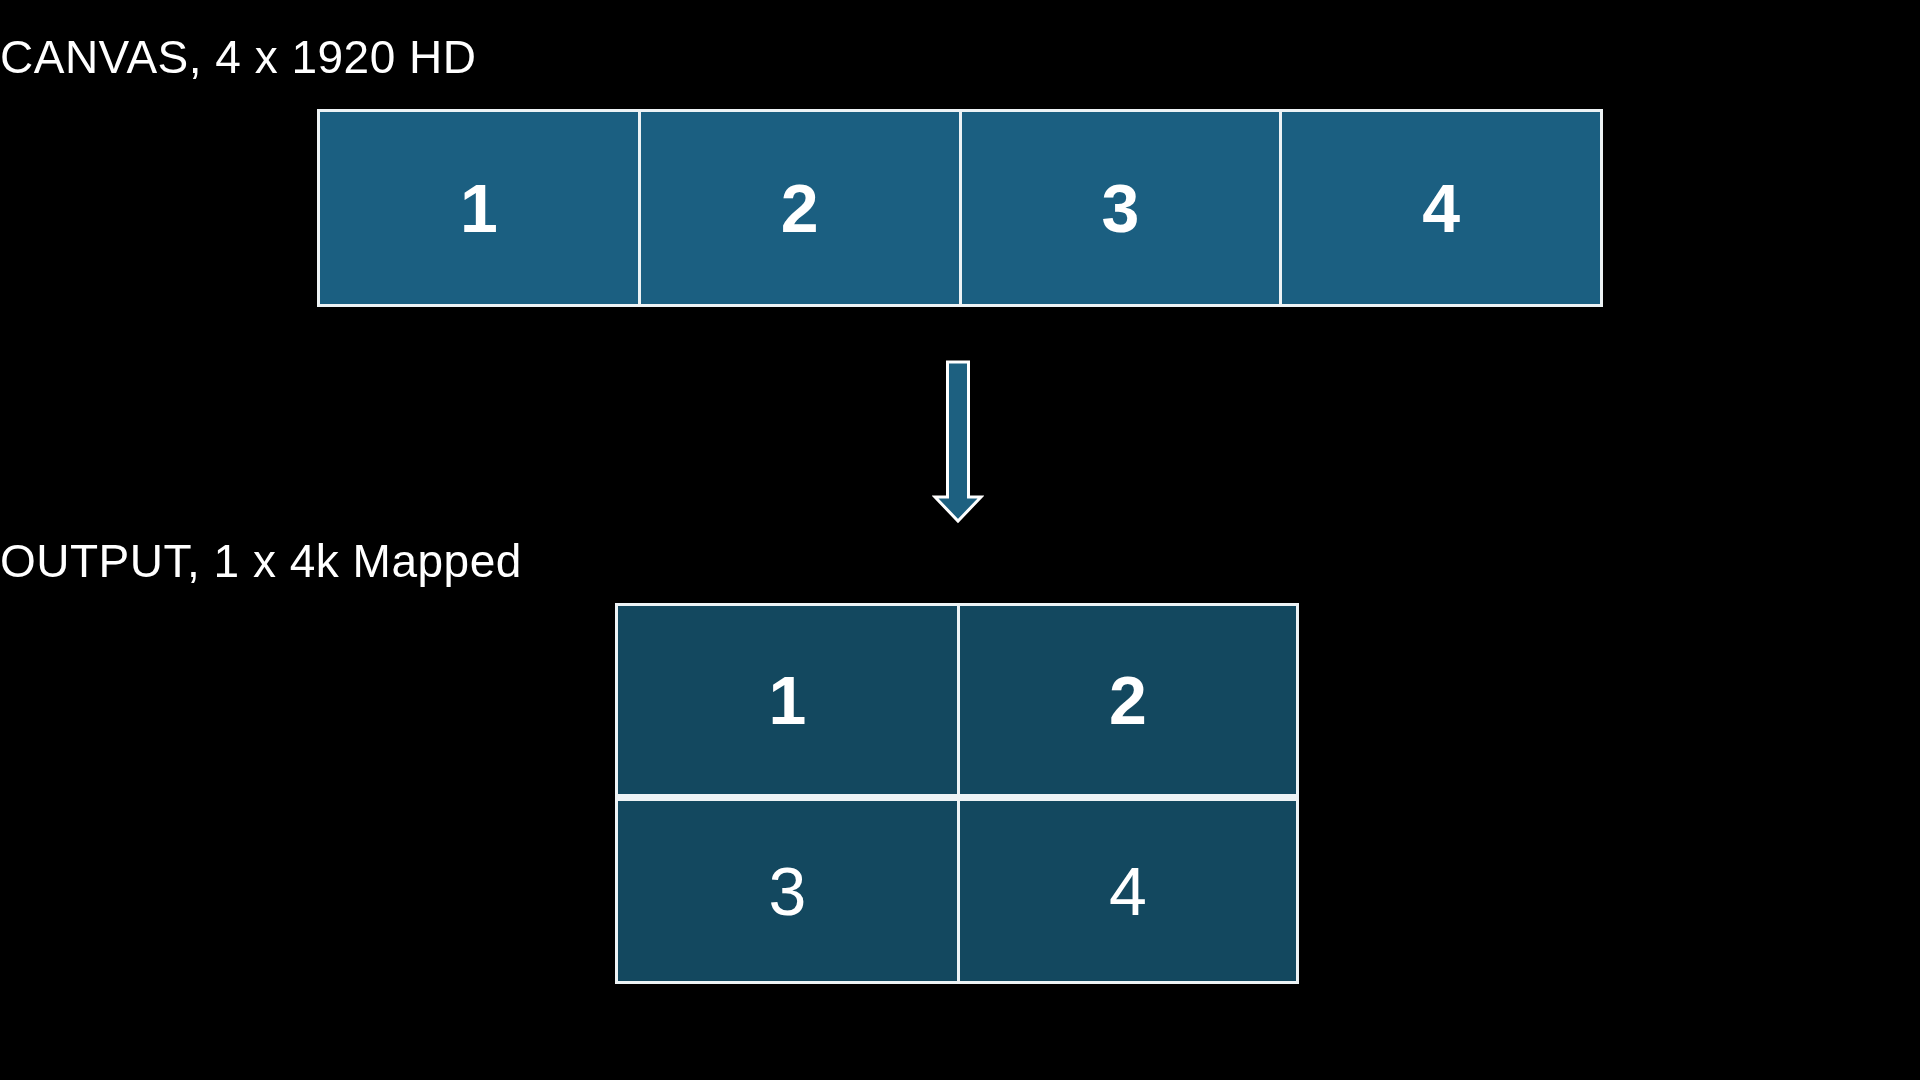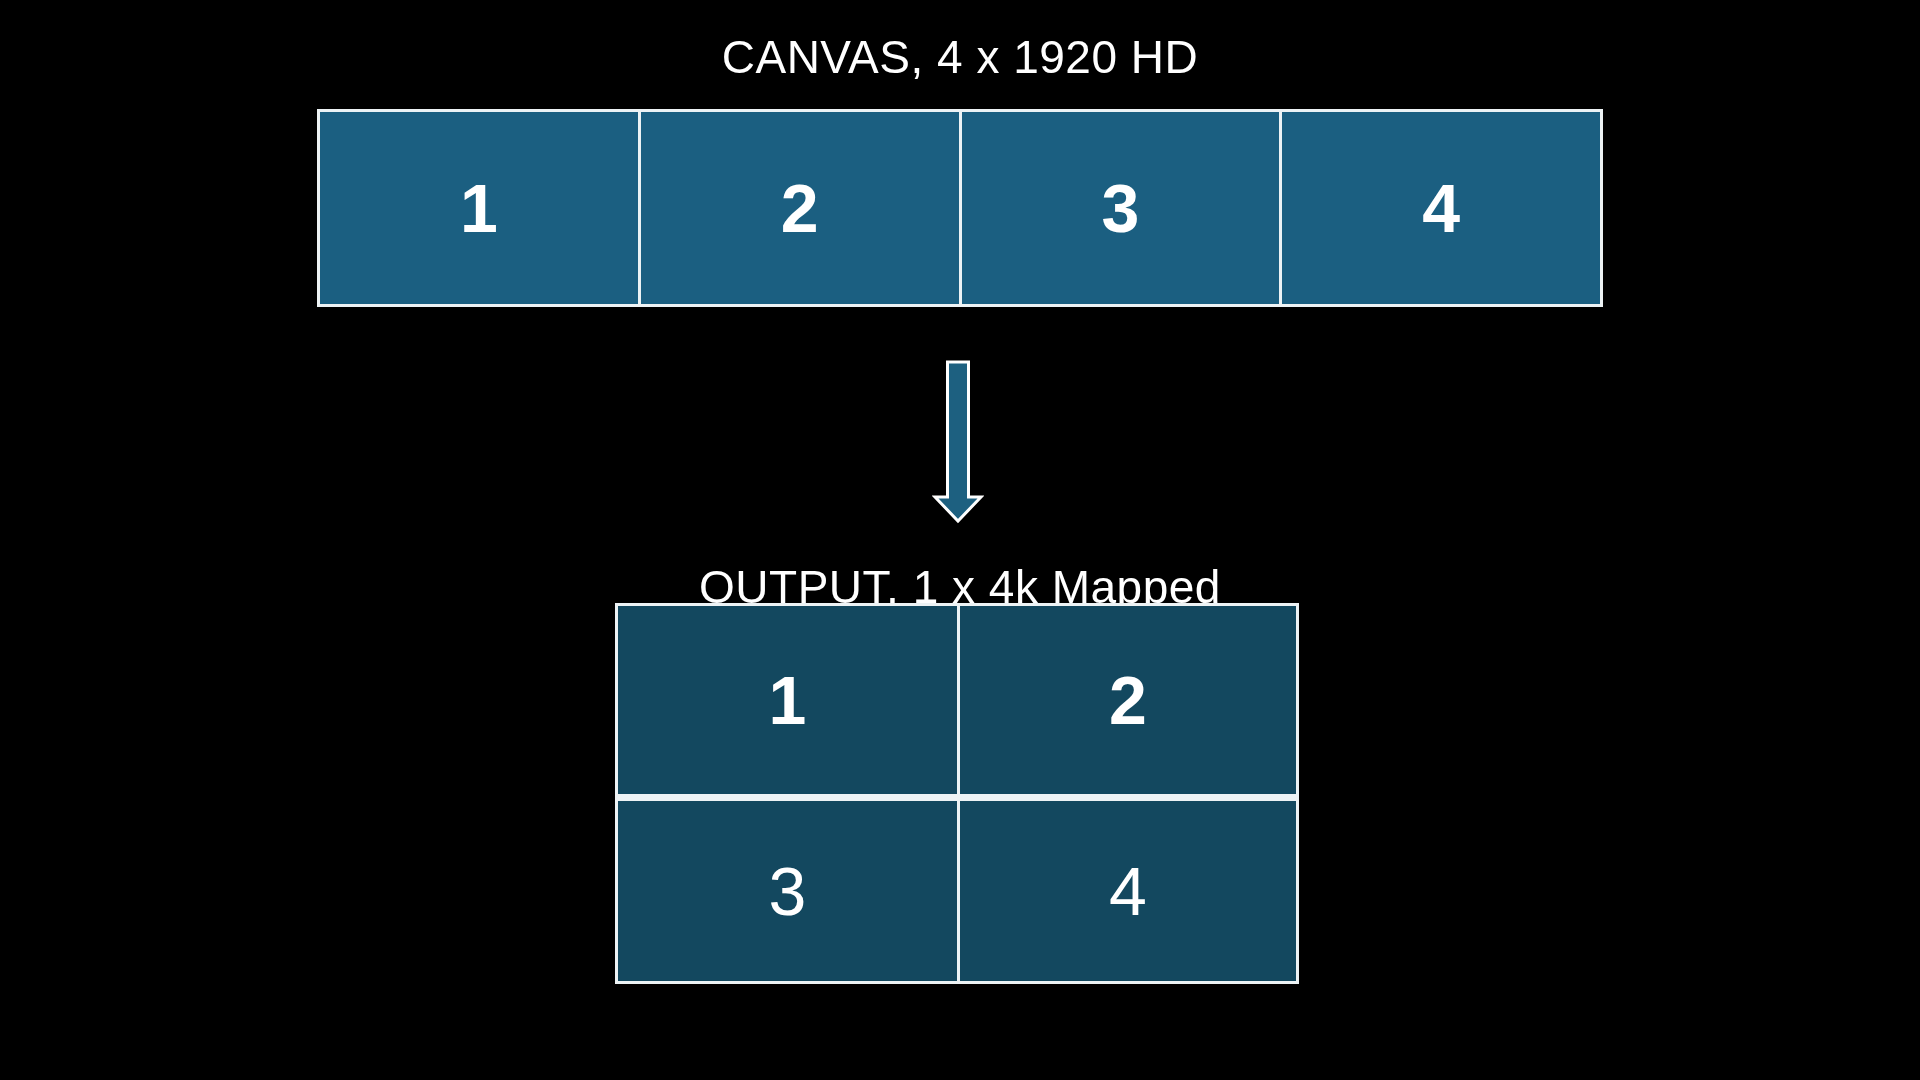--- a/index.html
+++ b/index.html
@@ -19,29 +19,28 @@
     position: relative;
     width: 1920px;
     height: 1080px;
     background: var(--background);
     overflow: hidden;
   }
   .title {
     position: absolute;
     left: 0;
     width: 100%;
-    text-align: center;
     color: var(--text);
     font-size: 46px;
     font-weight: 400;
     letter-spacing: 0.5px;
     line-height: 1.2;
   }
   .canvas-title { top: 30px; }
-  .output-title { top: 560px; }
+  .output-title { top: 534px; }
 
   .canvas-row {
     position: absolute;
     left: 317px;
     top: 109px;
     width: 1286px;
     height: 198px;
     display: flex;
     background: var(--canvas-fill);
     border: 3px solid var(--border);

